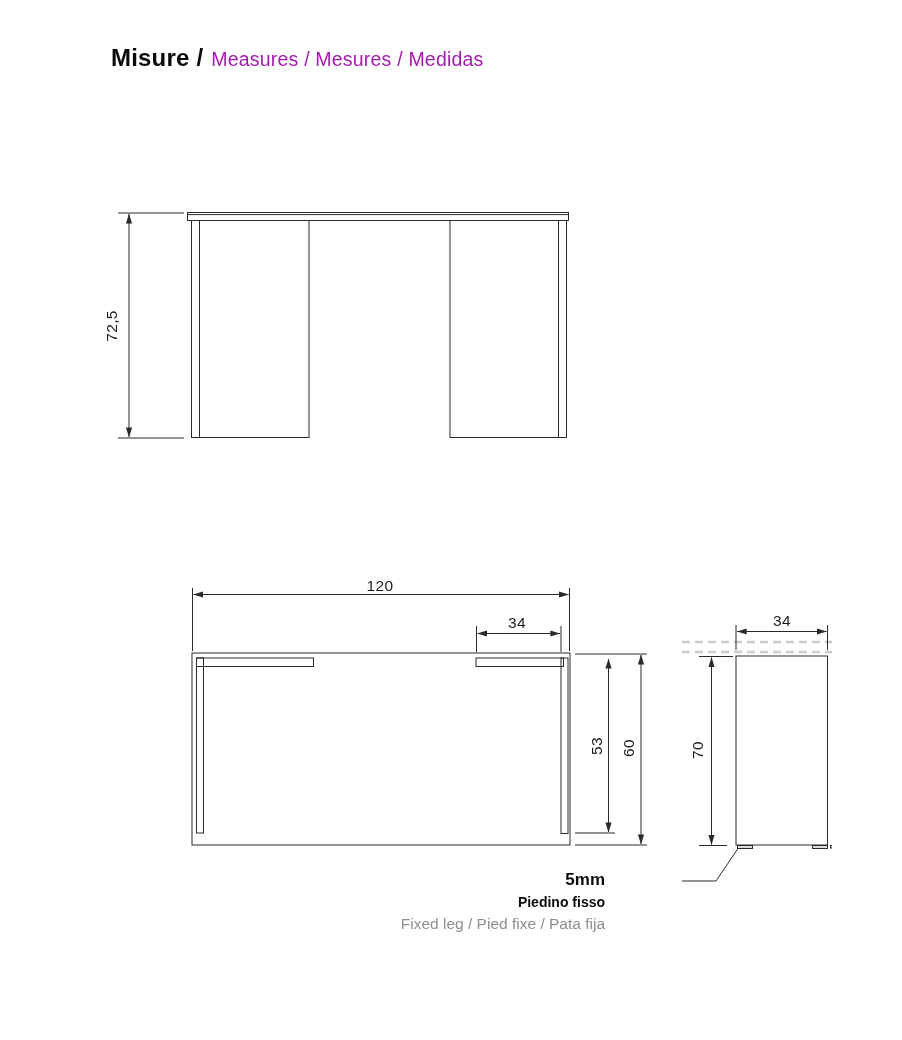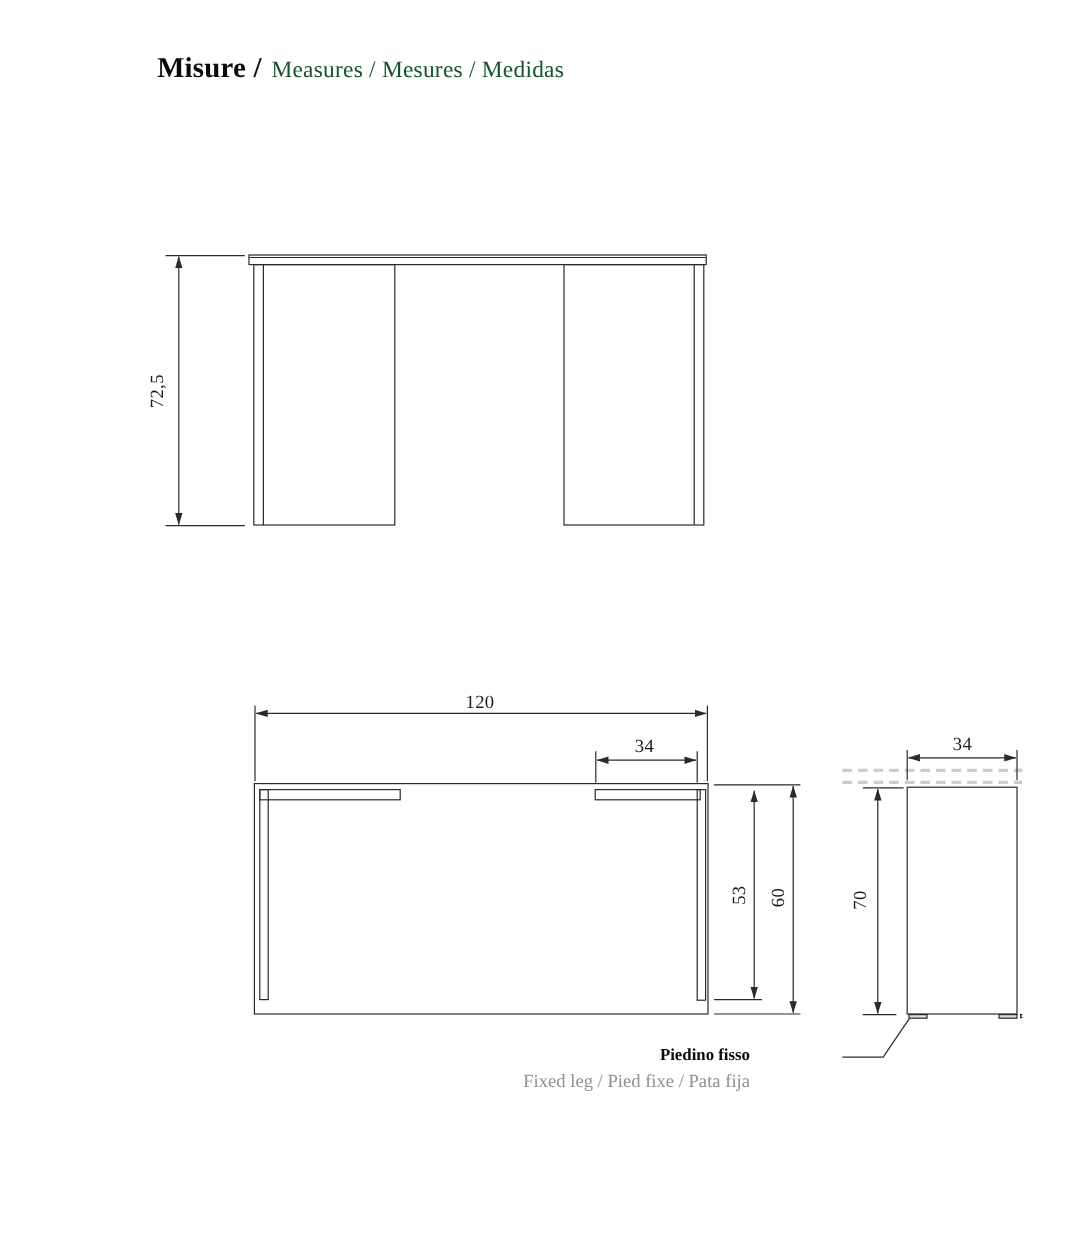--- a/index.html
+++ b/index.html
@@ -1,34 +1,33 @@
 <!DOCTYPE html>
 <html><head>
 <meta charset="utf-8">
 <style>
   html,body{margin:0;padding:0;background:#ffffff;}
   .canvas{
     position:relative;
     width:832px;height:1040px;
     background:#ffffff;
-    font-family:Liberation Serif, serif;
+    font-family:Liberation Sans, sans-serif;
     overflow:hidden;
-    margin-left:20px;
   }
   .linework{position:absolute;left:0;top:0;}
   
   .title-block{
     position:absolute;left:111px;top:44px;
     display:flex;align-items:baseline;white-space:nowrap;
   }
   .title-main{
     font-size:24px;font-weight:800;color:#0a0a0a;letter-spacing:0.2px;
   }
   .title-sub{
-    font-size:19.5px;font-weight:400;color:#14532d;margin-left:8px;letter-spacing:0.2px;
+    font-size:19.5px;font-weight:400;color:#a21caf;margin-left:8px;letter-spacing:0.2px;
   }
   
   .dim{
     position:absolute;
     font-size:15.5px;color:#1c1c1c;white-space:nowrap;
     transform:translate(-50%,-50%);
     letter-spacing:0.3px;
   }
   .dim.rot{transform:translate(-50%,-50%) rotate(-90deg);}
   
@@ -149,17 +148,18 @@
   <span class="dim rot" style="left:112px;top:326px;">72,5</span>
   <span class="dim" style="left:380px;top:586px;text-align:right;">120</span>
   <span class="dim" style="left:517px;top:623px;">34</span>
   <span class="dim rot" style="left:597px;top:746px;">53</span>
   <span class="dim rot" style="left:629px;top:748px;">60</span>
   <span class="dim" style="left:782px;top:621px;">34</span>
   <span class="dim" style="left:857px;top:620px;">1,6</span>
   <span class="dim rot" style="left:698px;top:750px;">70</span>
 
   <div class="foot-note">
+    <div class="size">5mm</div>
     <div class="name">Piedino fisso</div>
     <div class="trans">Fixed leg / Pied fixe / Pata fija</div>
   </div>
 
 </div>
 
 </body></html>

